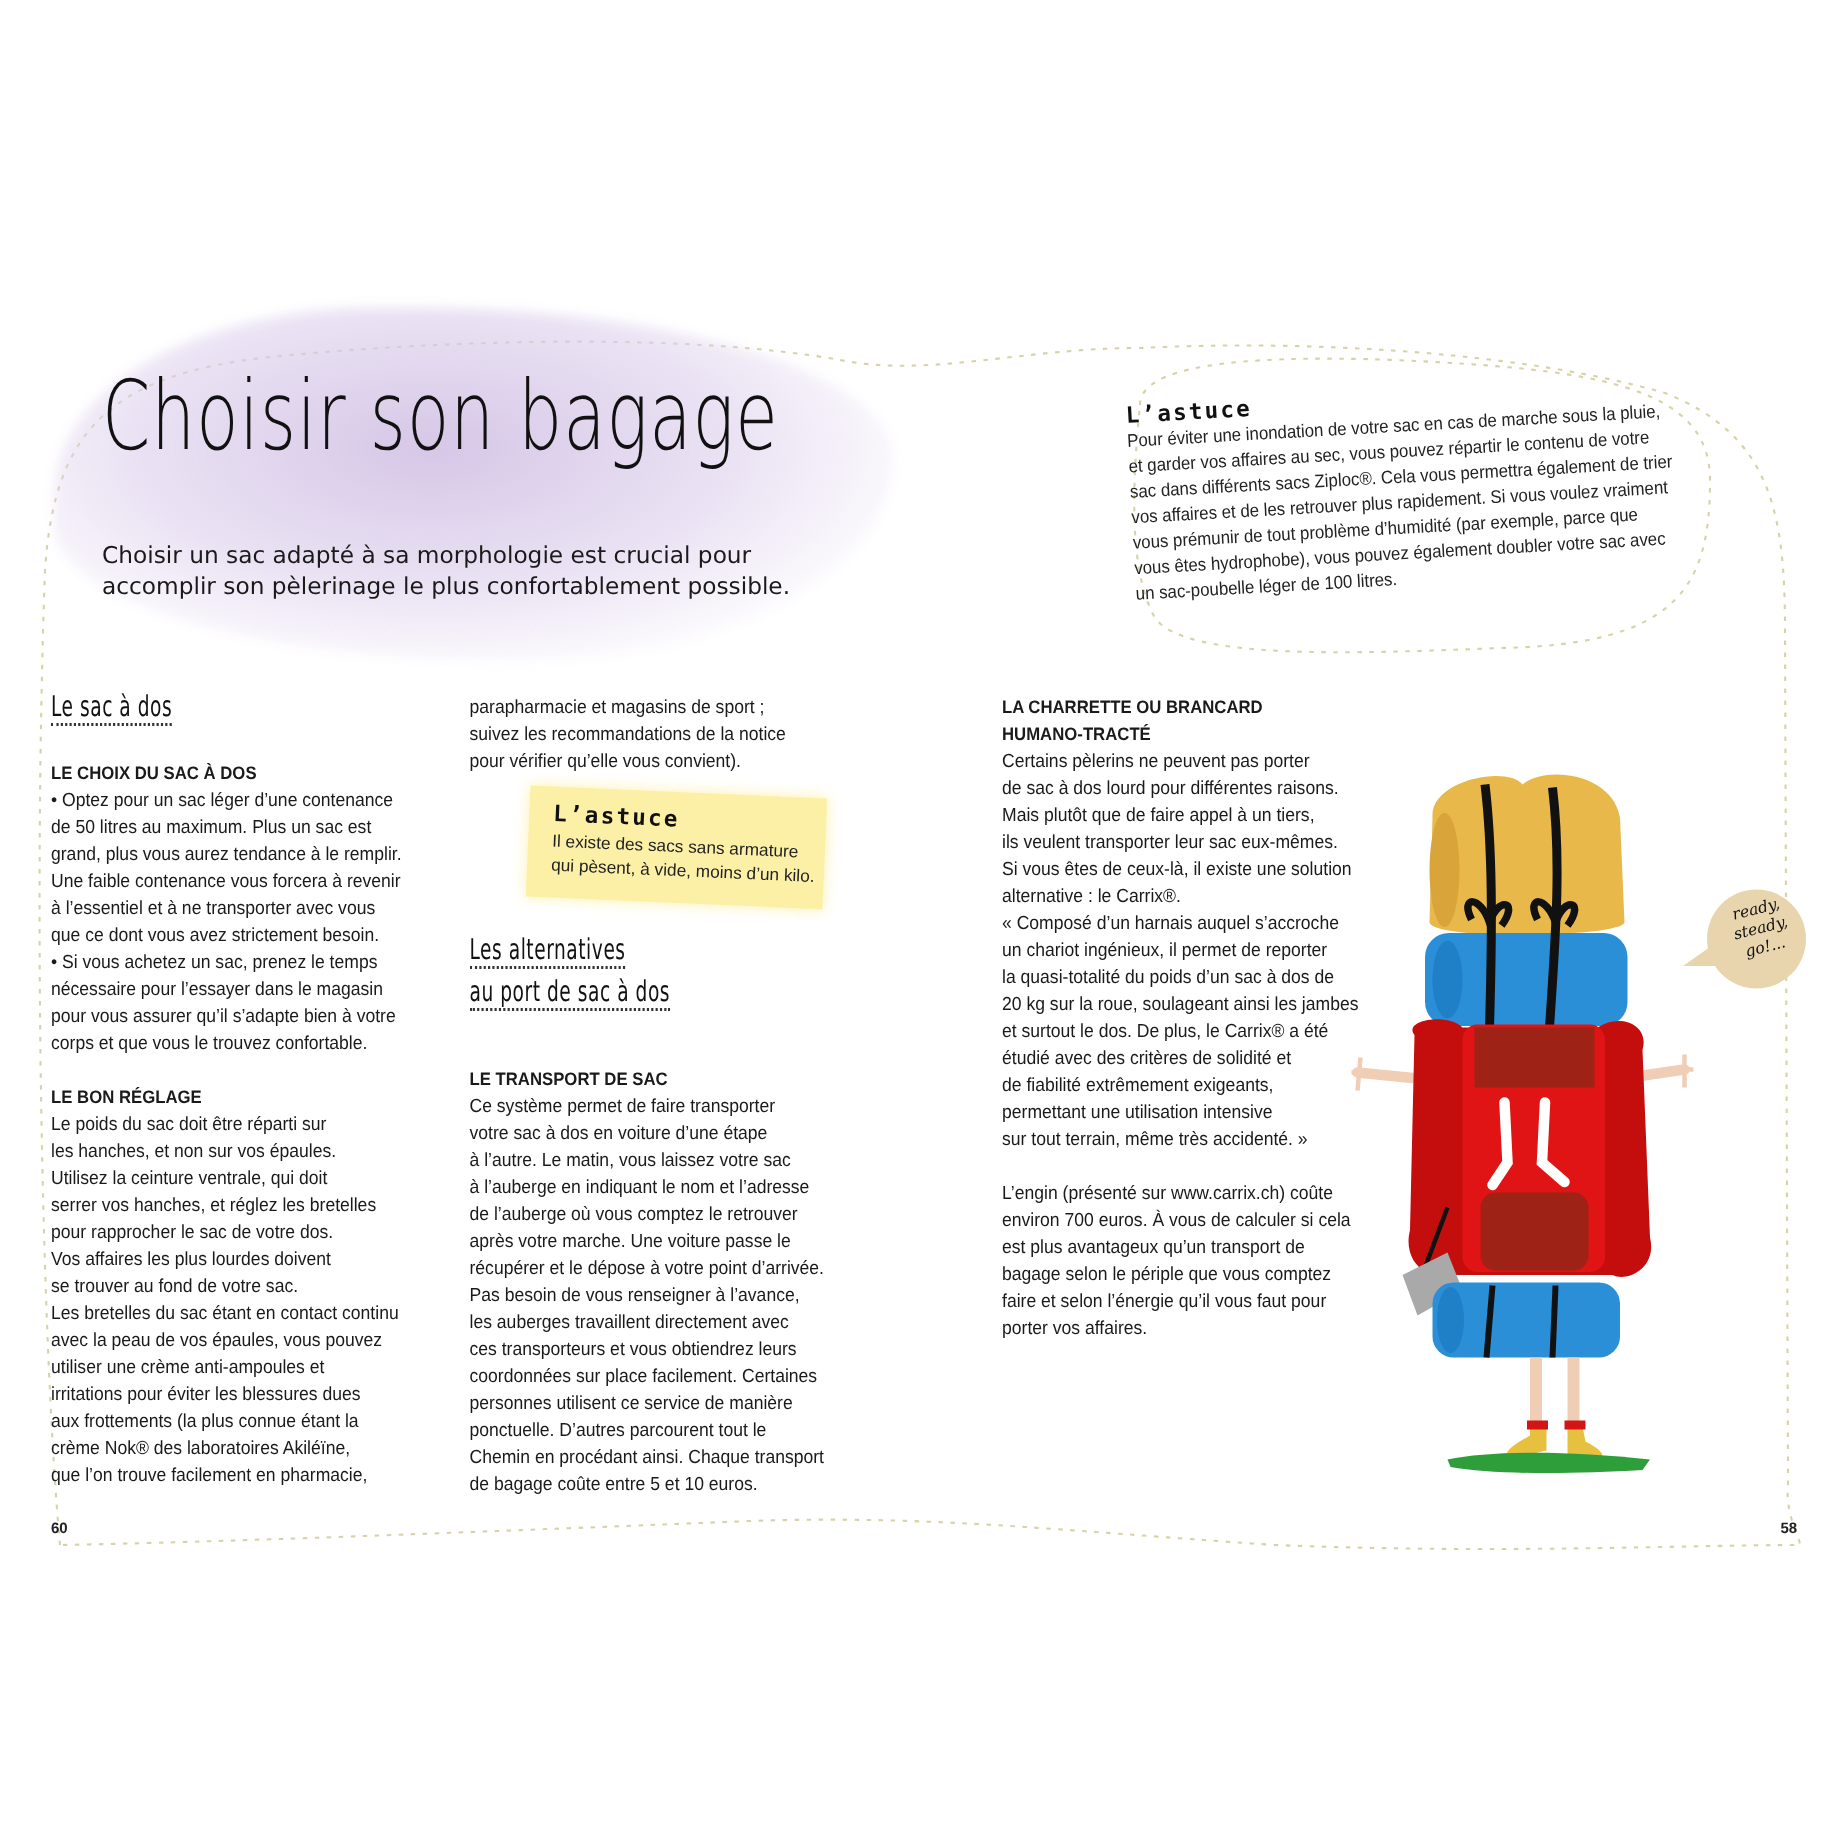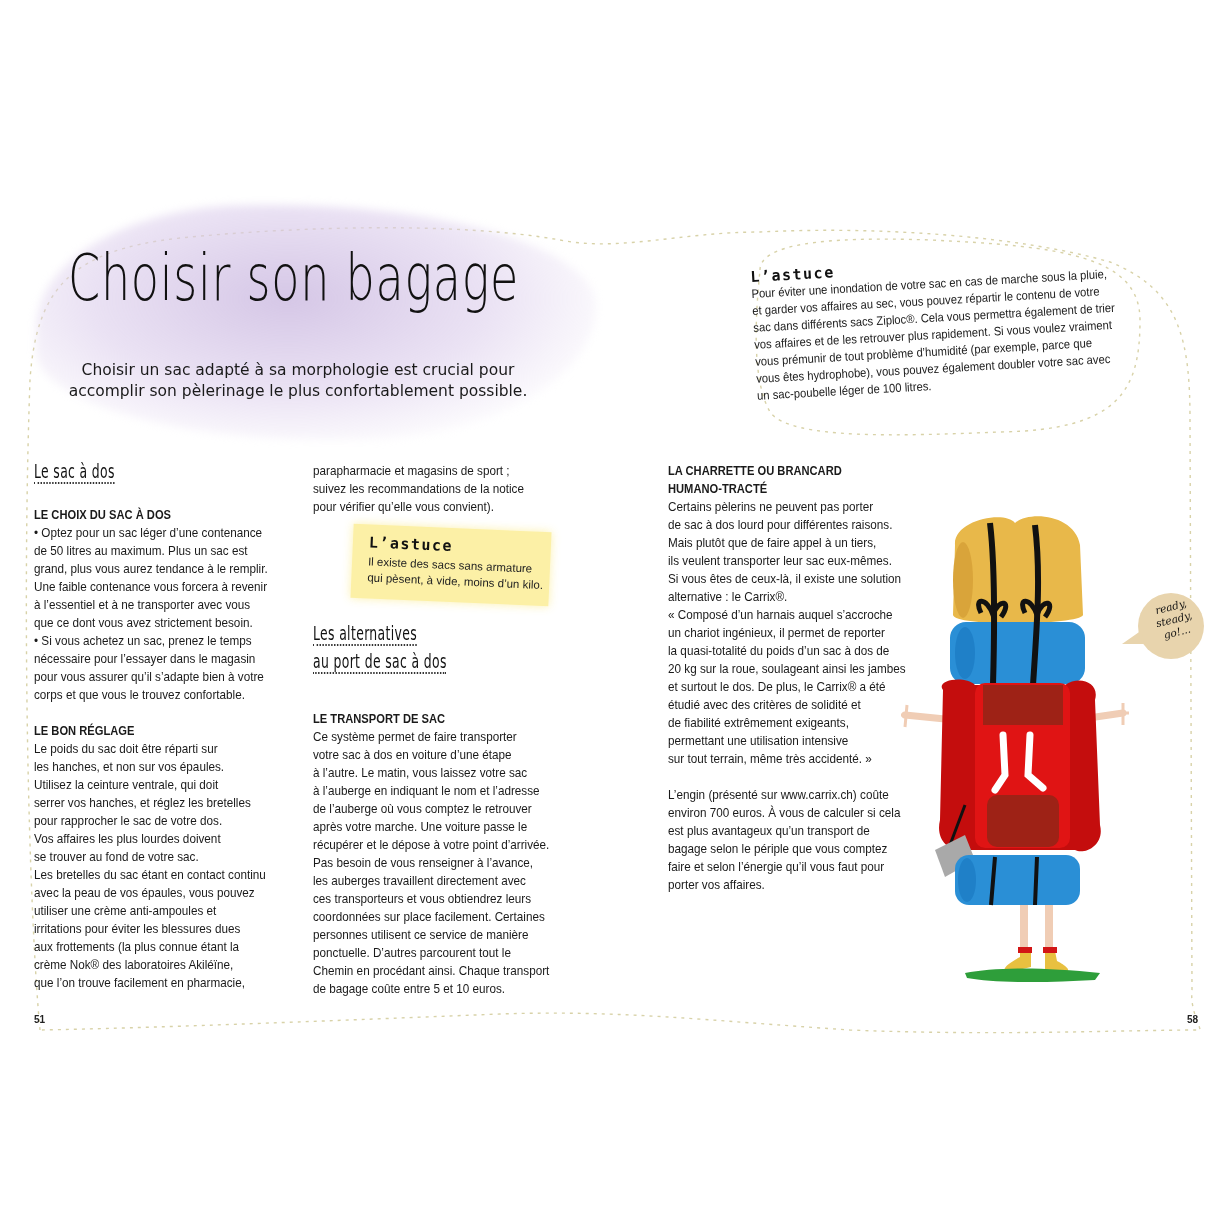--- a/index.html
+++ b/index.html
@@ -3,21 +3,21 @@
 <meta charset="utf-8">
 <style>
   html, body { margin: 0; padding: 0; background: #ffffff; }
   body { width: 1217px; height: 1217px; position: relative; overflow: hidden; font-family: "Liberation Sans", sans-serif; color: #1a1a1a; }
   .abs { position: absolute; }
   .frame-svg { position: absolute; left: 0; top: 0; width: 1217px; height: 1217px; }
   .title-wash { position: absolute; left: 36px; top: 205px; width: 560px; height: 235px;
     background: radial-gradient(ellipse at 45% 40%, rgba(206,189,226,0.85) 0%, rgba(220,206,236,0.6) 45%, rgba(240,234,246,0.2) 75%, rgba(255,255,255,0) 100%);
     border-radius: 40% 60% 45% 55% / 55% 45% 60% 40%; filter: blur(4px); }
   .page-title { position: absolute; left: 68px; top: 246px; font-family: "DejaVu Sans", sans-serif; font-weight: 200; font-size: 64px; line-height: 1; letter-spacing: 1px; transform: scaleX(0.72); transform-origin: left top; color: #111; }
-  .intro { position: absolute; left: 68px; top: 360px; width: 460px; font-family: "DejaVu Sans", sans-serif; font-size: 15.5px; line-height: 21px; color: #1a1a1a; text-align: center; }
+  .intro { position: absolute; left: 68px; top: 360px; width: 460px; font-family: "DejaVu Sans", sans-serif; font-size: 15.5px; line-height: 21px; color: #1a1a1a; }
   .col { position: absolute; font-family: "Liberation Sans", sans-serif; font-size: 12.6px; line-height: 18px; color: #1a1a1a; transform: scaleX(0.93); transform-origin: left top; }
   .col p { margin: 0; white-space: pre-line; }
   .sub-head { font-weight: bold; font-size: 12px; text-transform: uppercase; }
   .section-head { font-family: "DejaVu Sans Condensed", "DejaVu Sans", sans-serif; font-size: 19px; color: #111; display: inline-block; padding-bottom: 2px; border-bottom: 2px dotted #333; transform: scaleX(0.78); transform-origin: left top; letter-spacing: 0.5px; white-space: nowrap; }
   .tip-yellow { position: absolute; left: 352px; top: 528px; width: 198px; height: 74px; background: #fcf0a6; transform: rotate(2.5deg); box-shadow: 0 0 10px rgba(252,240,166,0.9); }
   .tip-label { font-family: "DejaVu Sans Mono", monospace; font-weight: bold; font-size: 15px; letter-spacing: 1.5px; color: #111; }
   .tip-text { font-family: "Liberation Sans", sans-serif; font-size: 11.5px; line-height: 16px; color: #222; white-space: pre-line; }
   .tip-big { position: absolute; left: 750px; top: 268px; width: 390px; transform: rotate(-3.2deg); transform-origin: left top; }
   .tip-big .tip-text { font-size: 12.2px; line-height: 17px; transform: scaleX(0.92); transform-origin: left top; width: 420px; }
   .page-num { position: absolute; font-family: "Liberation Sans", sans-serif; font-weight: bold; font-size: 10px; color: #222; }
@@ -184,14 +184,14 @@
 </svg>
 
 <div class="bubble"></div>
 <svg class="abs" style="left:1122px; top:630px;" width="24" height="20">
     <path d="M20 0 L 0 14 L 22 14 Z" fill="#e8d4ad"></path>
   </svg>
 <div class="bubble-text">ready,
 steady,
 go!...</div>
 
-<div class="page-num" style="left:34px; top:1014px;">51</div>
+<div class="page-num" style="left:34px; top:1014px;">60</div>
 <div class="page-num" style="left:1187px; top:1014px;">58</div>
 
 </body></html>

